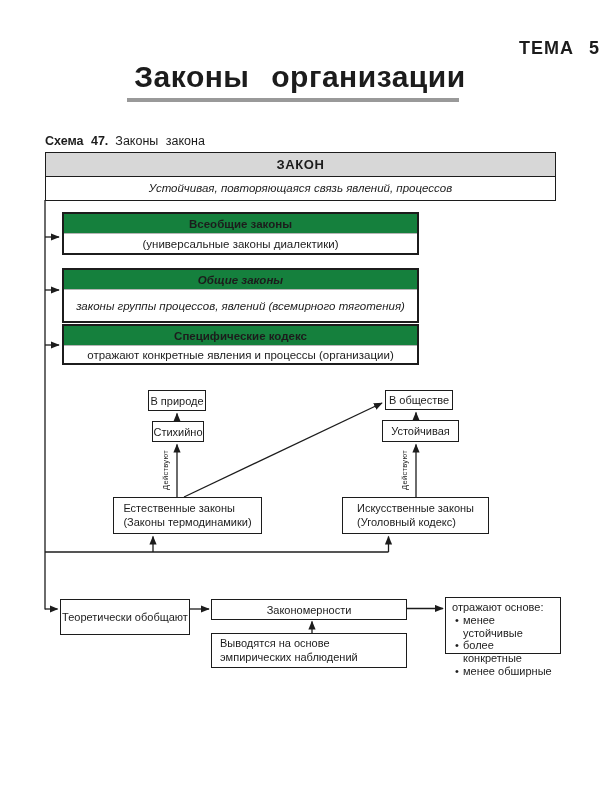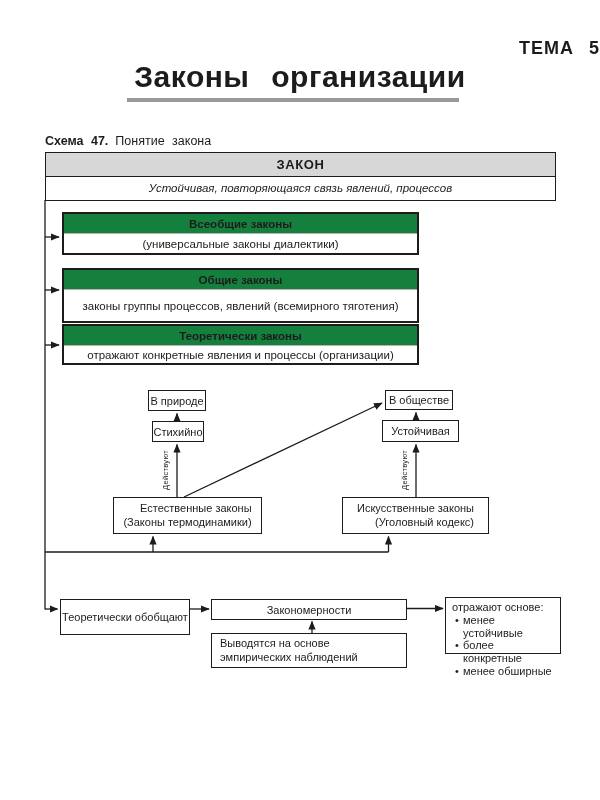--- a/index.html
+++ b/index.html
@@ -17,21 +17,21 @@
     font-size:30px; font-weight:bold; word-spacing:13px; letter-spacing:0.5px;
   }
   .title-underline {
     position:absolute; top:98px; left:127px; width:332px; height:4px; background:#999999;
   }
   .schema-line { position:absolute; top:134px; left:45px; font-size:12.5px; word-spacing:4px; }
   .schema-line .b { font-weight:bold; margin-right:7px; }
 
   
   .bx { position:absolute; box-sizing:border-box; background:#fff; border:1.6px solid #1c1c1c; z-index:2; }
-  .cc { display:flex; align-items:center; justify-content:center; text-align:right; }
+  .cc { display:flex; align-items:center; justify-content:center; text-align:left; }
 
   
   .law-table { left:45px; top:152px; width:511px; height:49px; border-width:1.7px; }
   .law-head { height:23px; background:#d7d7d7; border-bottom:1.4px solid #1c1c1c;
               font-weight:bold; font-size:13px; letter-spacing:0.6px; }
   .law-def  { height:22px; font-style:italic; font-size:11.5px; }
 
   
   .cat { left:62px; width:357px; border-width:2px; }
   .cat .hd { background:#15803d; font-weight:bold; font-size:11.5px; height:19px; border-bottom:1px solid #b5b5b5; }
@@ -59,21 +59,21 @@
 </style>
 </head>
 <body>
 
 <div class="page">
 
   <div class="theme-label">ТЕМА 5</div>
   <div class="page-title">Законы организации</div>
   <div class="title-underline"></div>
   <div class="schema-line">
-    <span class="b">Схема 47.</span><span>Понятие закона</span>
+    <span class="b">Схема 47.</span><span>Законы закона</span>
   </div>
 
   <svg class="wires" width="600" height="800" viewBox="0 0 600 800">
     <defs>
       <marker id="ah" markerUnits="userSpaceOnUse" markerWidth="11" markerHeight="9" refX="8" refY="3.6" orient="auto">
         <path d="M0,0 L8.8,3.6 L0,7.2 z" fill="#1c1c1c"></path>
       </marker>
     </defs>
     <g stroke="#1c1c1c" stroke-width="1.3" fill="none">
       <line x1="45" y1="200" x2="45" y2="609.6"></line>
@@ -97,26 +97,26 @@
 
   <div class="bx law-table">
     <div class="law-head cc">ЗАКОН</div>
     <div class="law-def cc">Устойчивая, повторяющаяся связь явлений, процессов</div>
   </div>
 
   <div class="bx cat" style="top:212px;height:43px;">
     <div class="hd cc">Всеобщие законы</div>
     <div class="bd cc">(универсальные законы диалектики)</div>
   </div>
-  <div class="bx cat" style="top:268px;height:55px;">
+  <div class="bx cat" style="top:268px;height:55px;font-style:italic;">
     <div class="hd cc">Общие законы</div>
     <div class="bd cc">законы группы процессов, явлений (всемирного тяготения)</div>
   </div>
   <div class="bx cat" style="top:324px;height:41px;">
-    <div class="hd cc">Теоретически законы</div>
+    <div class="hd cc">Специфические кодекс</div>
     <div class="bd cc">отражают конкретные явления и процессы (организации)</div>
   </div>
 
   <div class="bx cc small" style="left:148px;top:390px;width:58px;height:21px;border-width:1.5px;">В природе</div>
   <div class="bx cc small" style="left:152px;top:421px;width:52px;height:21px;border-width:1.5px;">Стихийно</div>
   <div class="bx cc small" style="left:385px;top:390px;width:68px;height:20px;border-width:1.5px;">В обществе</div>
   <div class="bx cc small" style="left:382px;top:420px;width:77px;height:22px;border-width:1.5px;">Устойчивая</div>
 
   <div class="act-label" style="left:136px;top:465px;">Действуют</div>
   <div class="act-label" style="left:375px;top:465px;">Действуют</div>

